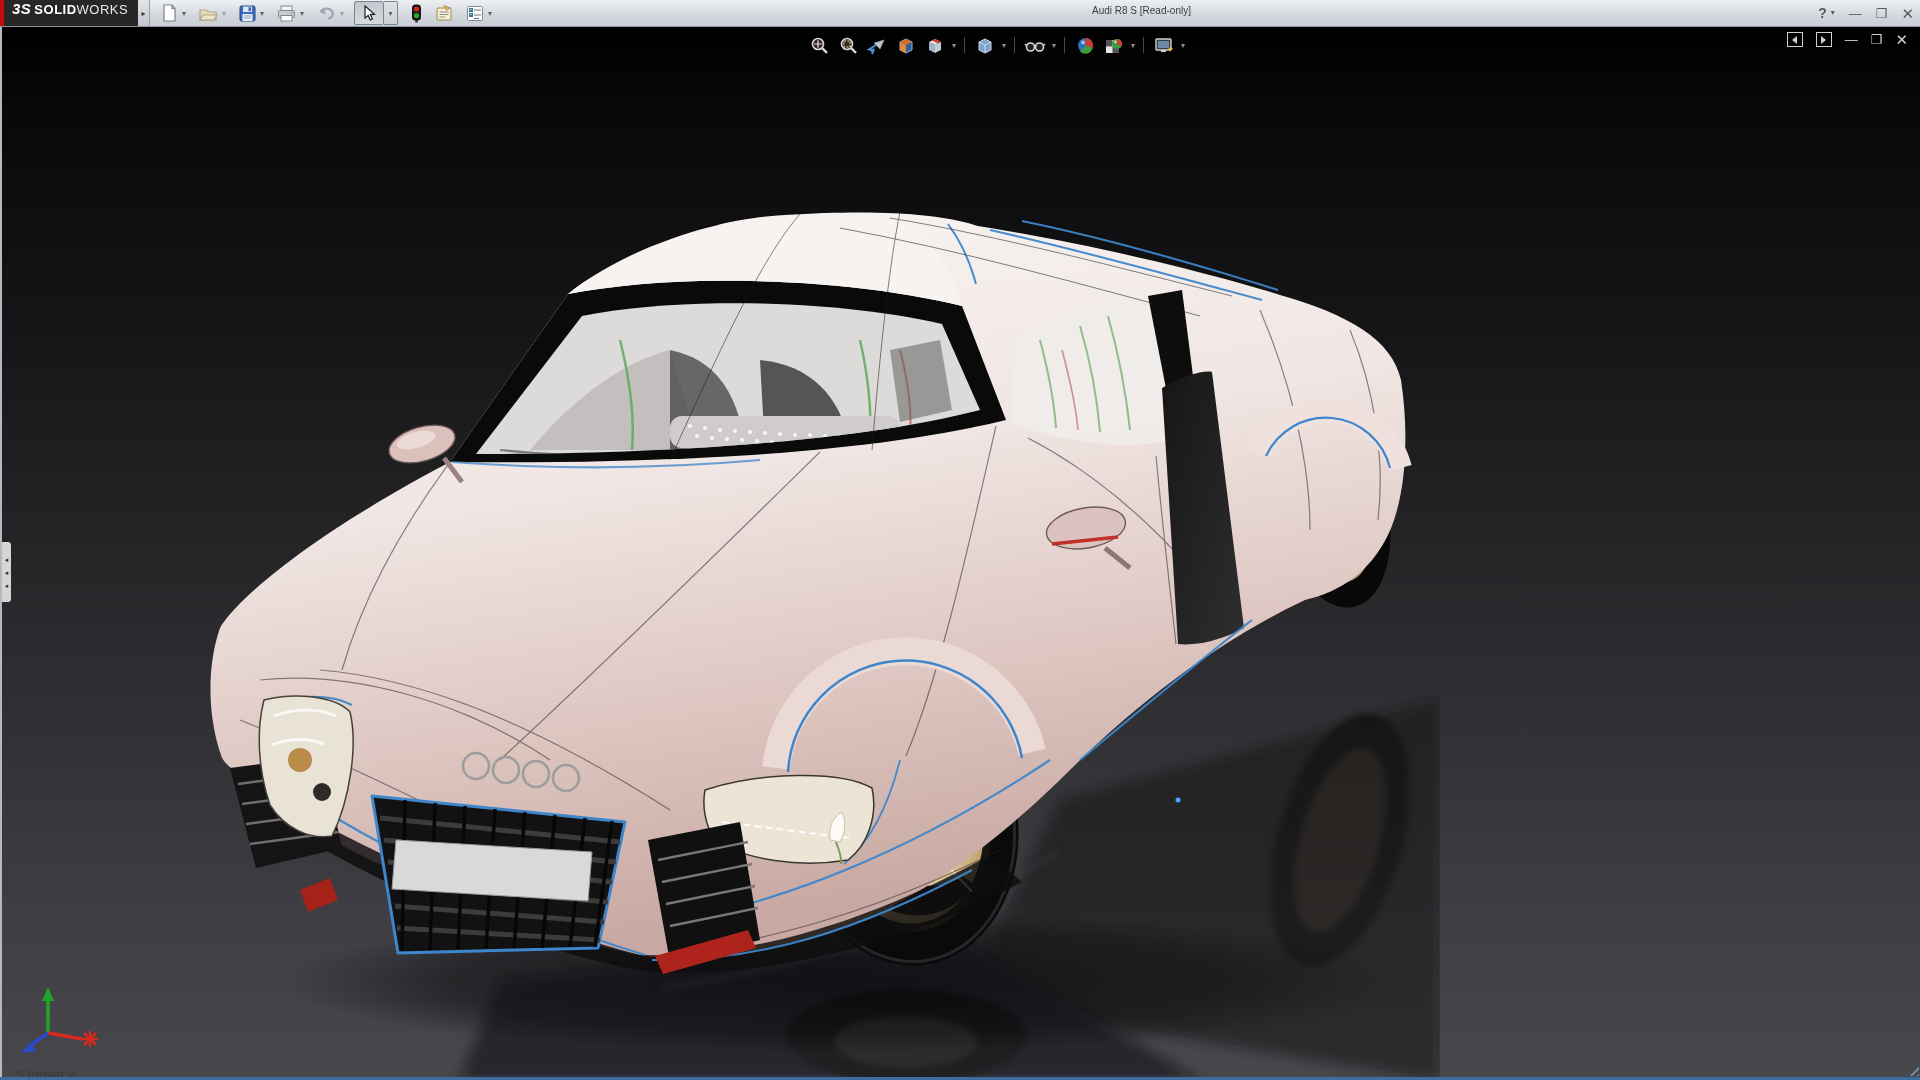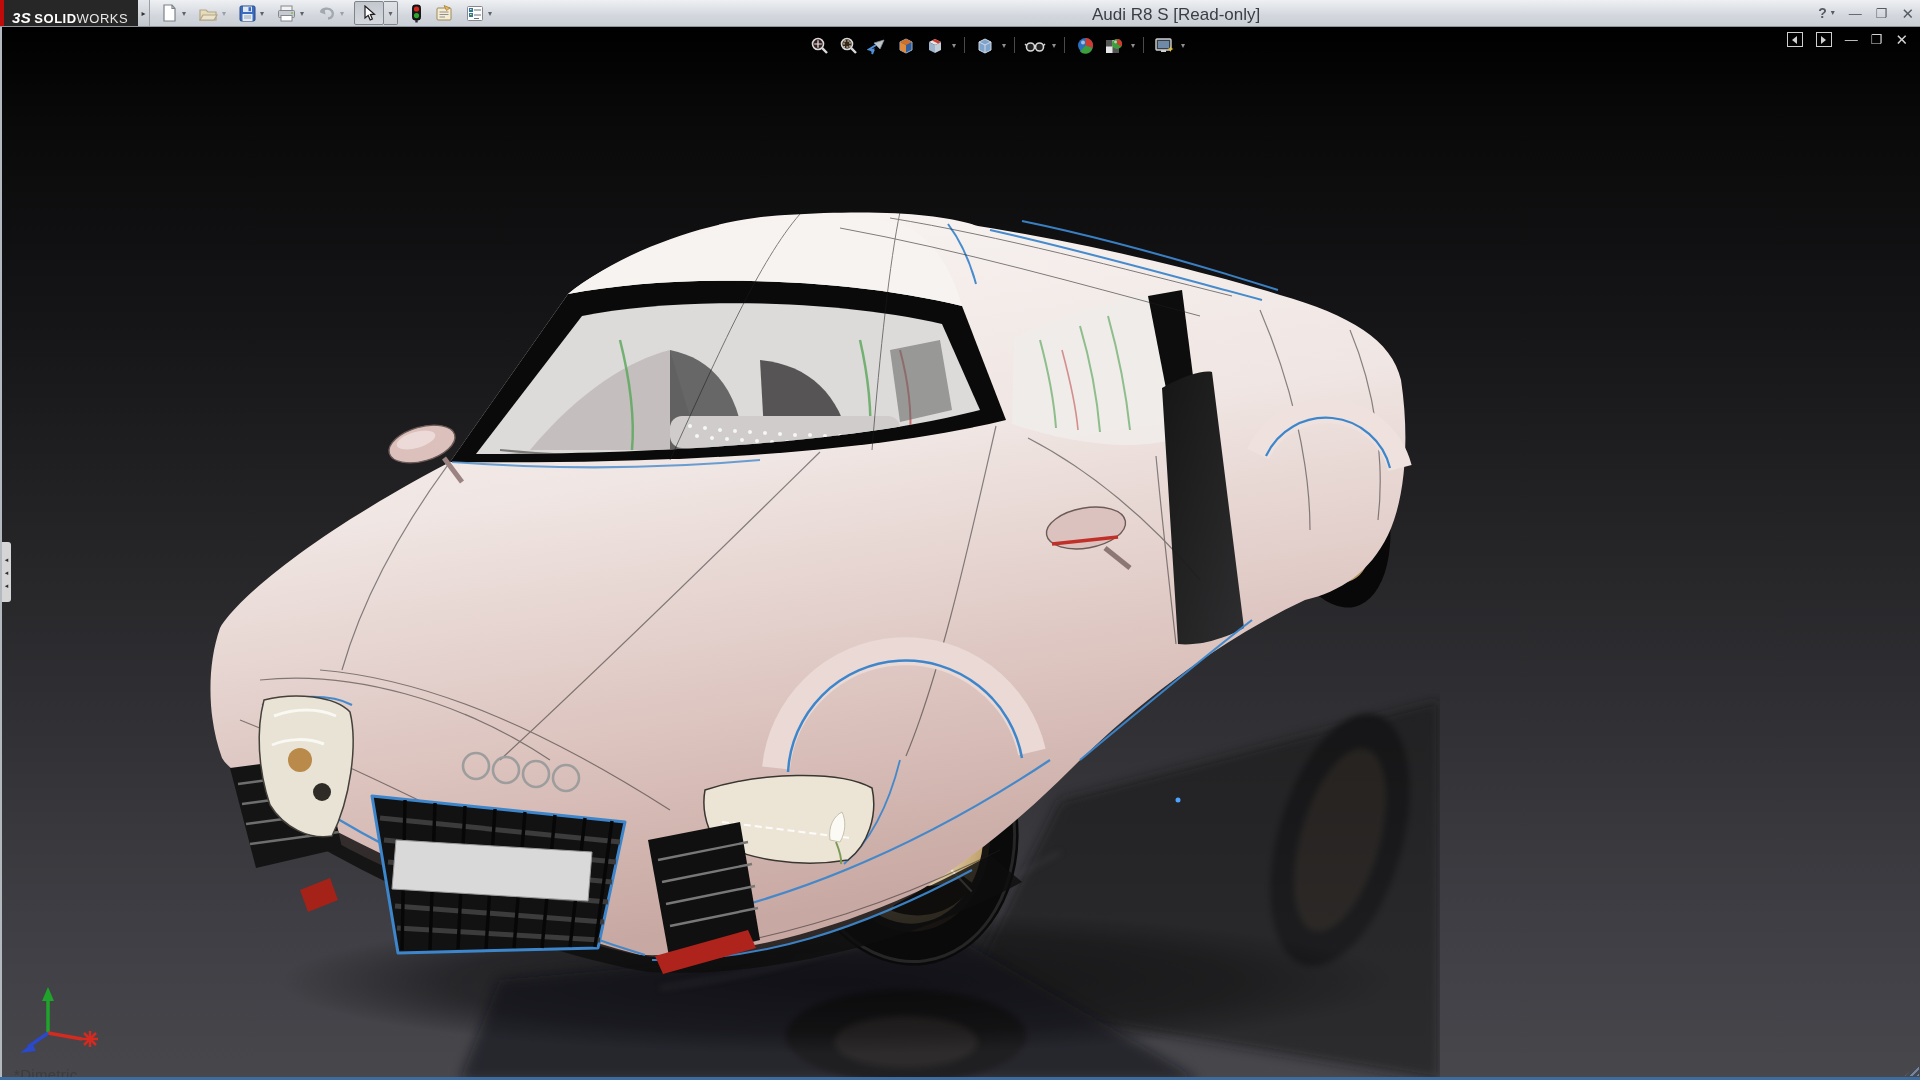--- a/index.html
+++ b/index.html
@@ -4,38 +4,38 @@
 <style>
   html,body{margin:0;padding:0;background:#000;}
   #app{position:relative;width:1920px;height:1080px;overflow:hidden;
        font-family:"Liberation Sans",sans-serif;-webkit-font-smoothing:antialiased;}
 
   
   #titlebar{position:absolute;left:0;top:0;width:1920px;height:26px;
     background:linear-gradient(#eef0f3,#d3d7dd 60%,#c9ced5);
     border-bottom:1px solid #8f959d;z-index:50;}
   #brand{position:absolute;left:0;top:0;width:138px;height:26px;background:#272727;
-    display:flex;align-items:flex-end;color:#fff;}
+    display:flex;align-items:flex-start;color:#fff;}
   #brand .redstrip{position:absolute;left:0;top:0;width:4px;height:26px;background:#c00b0b;}
   #brand .btxt{margin-left:12px;font-size:13px;letter-spacing:.5px;white-space:nowrap;}
   #brand .glyph{font-style:italic;font-weight:bold;font-size:15px;margin-right:3px;}
   #brand .bold{font-weight:bold;}
   #brand .light{font-weight:normal;color:#e8e8e8;}
   #brand-expand{position:absolute;left:138px;top:0;width:11px;height:26px;
     background:linear-gradient(#e3e6ea,#c2c7cd);border-right:1px solid #9aa0a8;
     display:flex;align-items:center;justify-content:center;font-size:8px;color:#333;cursor:pointer;}
   #main-toolbar{position:absolute;left:158px;top:1px;height:24px;display:flex;align-items:center;}
   .tb-btn{height:22px;display:flex;align-items:center;padding:0 2px;border:1px solid transparent;border-radius:2px;}
   .tb-caret{font-size:8px;color:#5d636b;padding:0 3px 0 1px;cursor:pointer;}
   .tb-caret.dim{color:#9aa0a8;}
   .tb-group{display:flex;align-items:center;margin-right:7px;}
   .pressed{background:linear-gradient(#c3c8cf,#d6dade);border:1px solid #7e848c;border-radius:2px;}
   .caretbox{width:13px;height:22px;border:1px solid #7e848c;border-left:none;border-radius:0 2px 2px 0;
     display:flex;align-items:center;justify-content:center;background:linear-gradient(#dfe2e6,#cdd1d6);}
-  #win-title{position:absolute;left:1092px;top:5px;font-size:17px;color:#3a3e44;white-space:nowrap;}
+  #win-title{position:absolute;left:1092px;top:5px;font-size:10px;color:#3a3e44;white-space:nowrap;}
   #win-controls{position:absolute;right:6px;top:0;height:26px;display:flex;align-items:center;gap:14px;}
   #win-controls .wc{color:#565c64;font-size:13px;cursor:pointer;line-height:1;}
   #win-controls .wc.help{font-weight:bold;font-size:14px;}
   #win-controls .wc.caret{font-size:8px;margin-left:-10px;}
 
   
   #viewport{position:absolute;left:0;top:26px;width:1920px;height:1054px;
     background:linear-gradient(180deg,#000 0%,#0a0a0b 10%,#151517 28%,#242427 48%,#323236 68%,#3e3e44 85%,#47474c 100%);}
   #left-edge{position:absolute;left:0;top:0;width:2px;height:100%;background:#b4b9bf;z-index:5;}
   #bottom-border{position:absolute;left:0;bottom:0;width:100%;height:3px;background:#3d6da0;z-index:6;}

